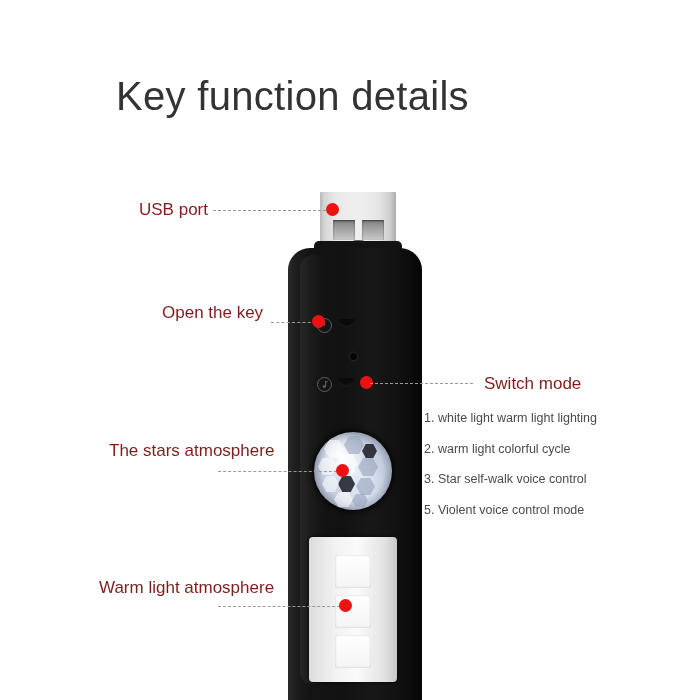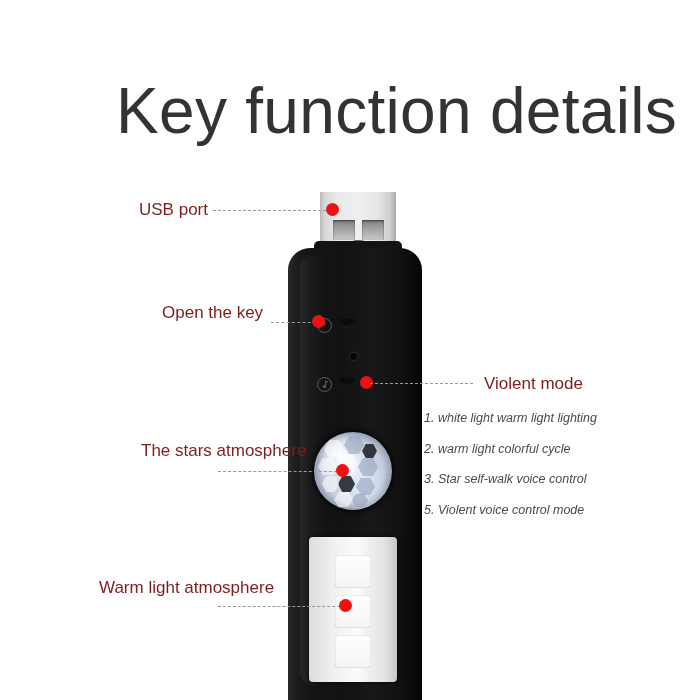--- a/index.html
+++ b/index.html
@@ -15,21 +15,21 @@
     overflow: hidden;
     font-family: "Liberation Sans", sans-serif;
     color: #3b3b3b;
   }
 
   
   #page-title {
     position: absolute;
     left: 116px;
     top: 74px;
-    font-size: 64px;
+    font-size: 40px;
     font-weight: 300;
     letter-spacing: 0.3px;
     color: #333333;
     white-space: nowrap;
   }
 
   
   #device {
     position: absolute;
     left: 270px;
@@ -212,21 +212,21 @@
     width: 250px;
   }
   #mode-list li {
     font-size: 12.5px;
     color: #4a4a4a;
     line-height: 1;
     margin-bottom: 18px;
     list-style: none;
     white-space: nowrap;
   }
-  #mode-list ol { margin: 0; padding: 0; font-style: italic; }
+  #mode-list ol { margin: 0; padding: 0; }
 </style>
 </head>
 <body>
 
 <div id="page">
 
   <div id="page-title">Key function details</div>
 
   <div id="device">
 
@@ -282,23 +282,23 @@
   <div class="callout-label" style="left:139px; top:200px;">USB port</div>
   <div class="leader" style="left:213px; top:210px; width:113px;"></div>
   <div class="dot" style="left:326px; top:203px;"></div>
 
   <div class="callout-label" style="left:162px; top:303px;">Open the key</div>
   <div class="leader" style="left:271px; top:322px; width:45px;"></div>
   <div class="dot" style="left:312px; top:315px;"></div>
 
   <div class="dot" style="left:360px; top:376px;"></div>
   <div class="leader" style="left:370px; top:383px; width:103px;"></div>
-  <div class="callout-label" style="left:484px; top:374px;">Violent mode</div>
-
-  <div class="callout-label" style="left:109px; top:441px;margin-left:32px;">The stars atmosphere</div>
+  <div class="callout-label" style="left:484px; top:374px;">Switch mode</div>
+
+  <div class="callout-label" style="left:109px; top:441px;">The stars atmosphere</div>
   <div class="leader" style="left:218px; top:471px; width:124px;"></div>
   <div class="dot" style="left:336px; top:464px;"></div>
 
   <div class="callout-label" style="left:99px; top:578px;">Warm light atmosphere</div>
   <div class="leader" style="left:218px; top:606px; width:127px;"></div>
   <div class="dot" style="left:339px; top:599px;"></div>
 
   <div id="mode-list">
     <ol>
       <li>1. white light warm light lighting</li>

